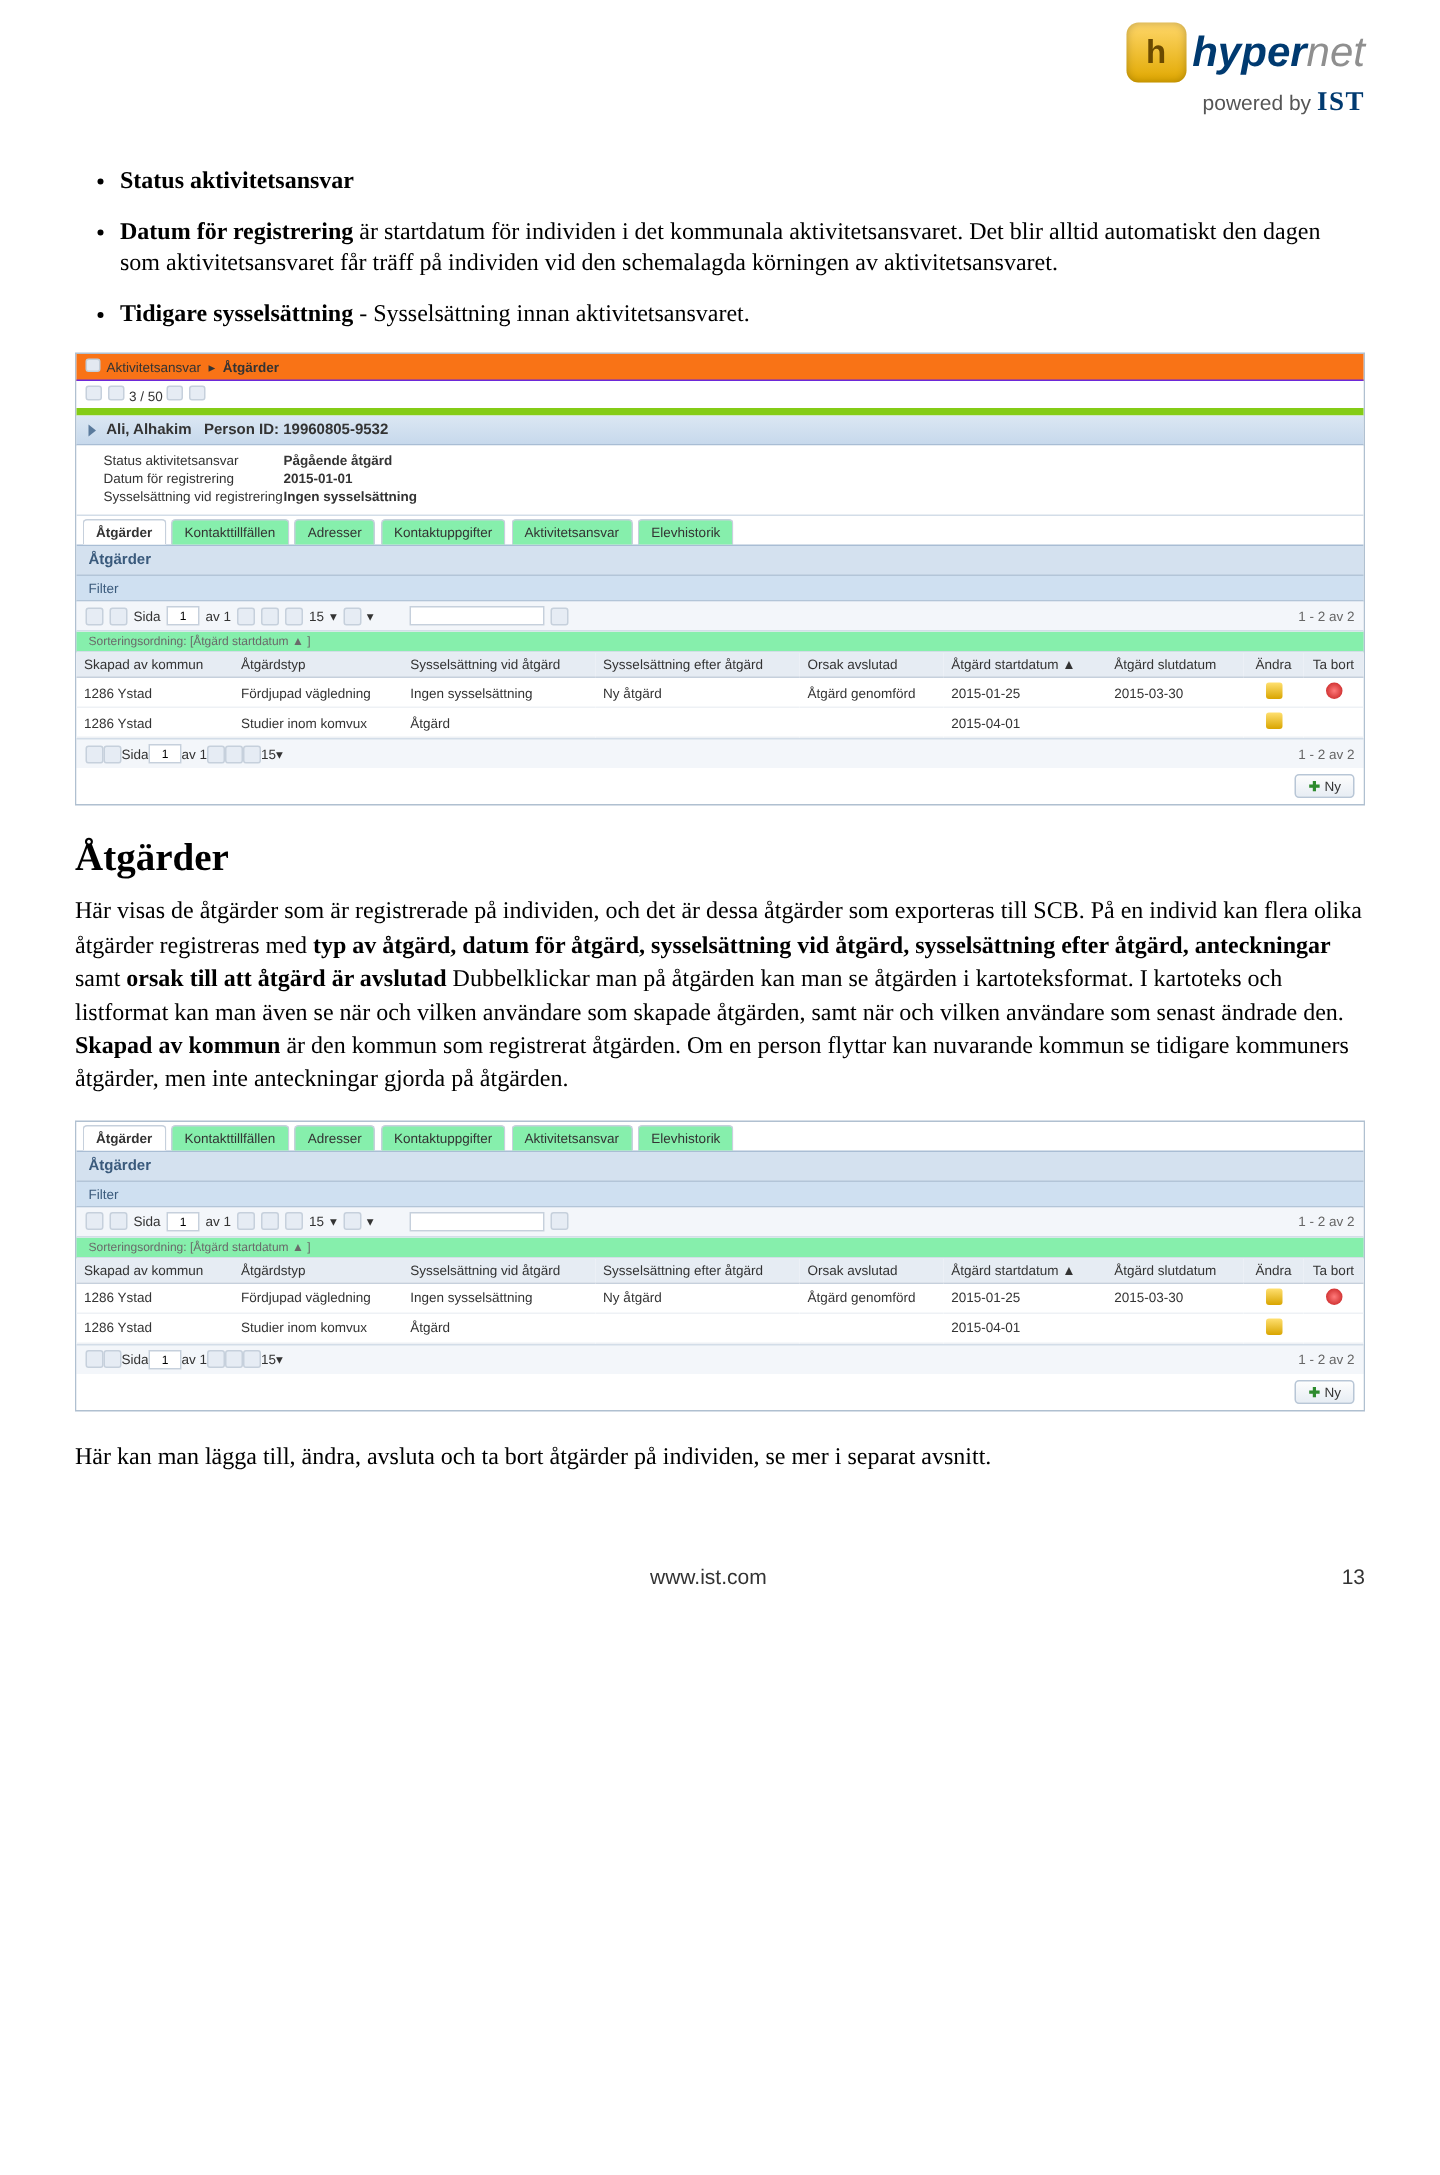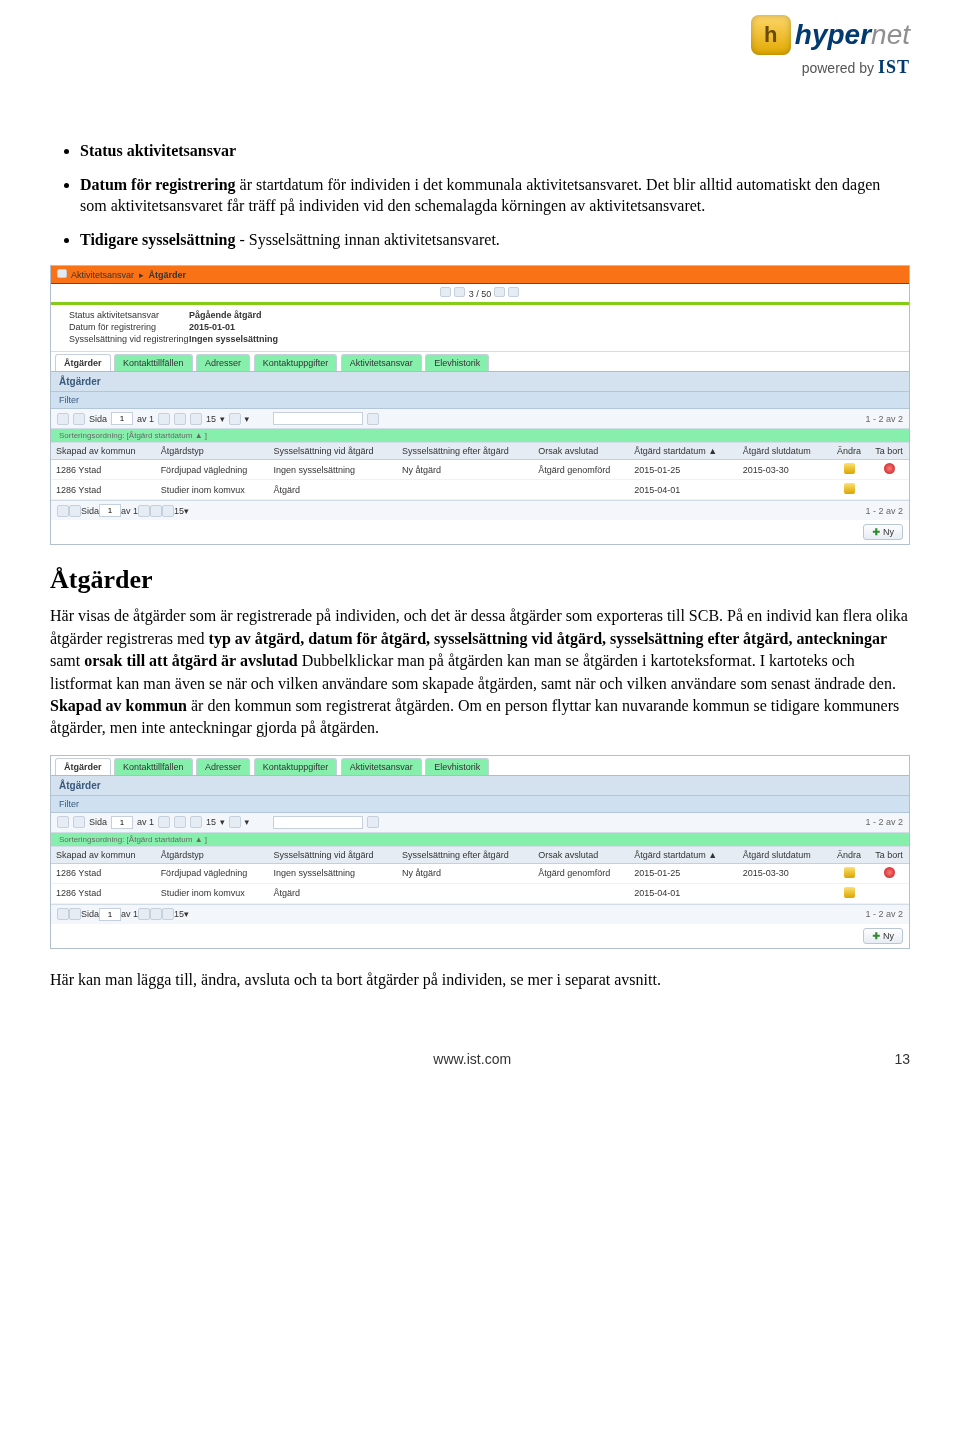--- a/index.html
+++ b/index.html
@@ -43,37 +43,37 @@
   .logo-net { color: #8f8f8f; font-style: italic; font-weight: normal; }
   .logo-powered { font-size: 14px; color: #555; margin-top: 2px; }
   .logo-ist {
     font-family: Georgia, serif;
     font-weight: bold;
     font-size: 18px;
     color: #003a70;
     letter-spacing: 1px;
     text-align: right;
   }
-  .content { margin-top: 120px; }
+  .content { margin-top: 90px; }
   ul.bullets { list-style: disc; padding-left: 30px; margin-bottom: 8px; }
   ul.bullets li { margin-bottom: 12px; line-height: 1.35; }
   .b { font-weight: bold; }
 
   
   .ui-shot {
     font-family: Arial, Helvetica, sans-serif;
     font-size: 9px;
     color: #333;
     border: 1px solid #b0c0d0;
     background: #f9fbfd;
     margin: 15px 0 20px 0;
   }
   .crumb { background: #f97316; padding: 3px 6px; border-bottom: 1px solid #6d28d9; font-size: 9px; }
   .crumb .nav-btn { display:inline-block; width:10px; height:9px; border-radius:2px; background:#e3e9f1; border:1px solid #c3ced9; margin-right:2px; }
-  .pager-top { background:#fff; padding:3px 6px; border-bottom:3px solid #84cc16; font-size:9px;text-align:center; }
+  .pager-top { background:#fff; padding:3px 6px; border-bottom:5px solid #84cc16; font-size:9px; }
   .pager-top .pg { display:inline-block; width:11px; height:10px; background:#e6ecf4; border:1px solid #c6d0dc; border-radius:2px; margin-right:1px; }
   .person-bar {
     background: linear-gradient(#dbe7f3,#c7d9ec);
     padding: 4px 8px;
     border-bottom: 1px solid #a9bdd4;
     font-size: 10px;
   }
   .person-bar .tri { display:inline-block; width:0;height:0;border-top:4px solid transparent;border-bottom:4px solid transparent;border-left:5px solid #5a7a9c; margin-right:4px; vertical-align:middle;}
   .info-rows { background:#fff; padding:4px 8px 6px 18px; border-bottom:1px solid #d3dde8;}
   .info-rows .row { padding:1px 0; }
@@ -183,20 +183,26 @@
       <span>Aktivitetsansvar</span> &nbsp;▸&nbsp;
       <span class="b">Åtgärder</span>
     </div>
     <div class="pager-top">
       <span class="pg"></span>
       <span class="pg"></span>
       <span>3 / 50</span>
       <span class="pg"></span>
       <span class="pg"></span>
     </div>
+    <div class="person-bar">
+      <span class="tri"></span>
+      <span class="b">Ali, Alhakim</span>&nbsp;&nbsp;
+      <span class="b">Person ID:</span>
+      <span class="b">19960805-9532</span>
+    </div>
     <div class="info-rows">
       <div class="row"><span class="lbl">Status aktivitetsansvar</span><span class="b">Pågående åtgärd</span></div>
       <div class="row"><span class="lbl">Datum för registrering</span><span class="b">2015-01-01</span></div>
       <div class="row"><span class="lbl">Sysselsättning vid registrering</span><span class="b">Ingen sysselsättning</span></div>
     </div>
     <div class="tabs-row">
       <span class="tab active">Åtgärder</span>
       <span class="tab">Kontakttillfällen</span>
       <span class="tab">Adresser</span>
       <span class="tab">Kontaktuppgifter</span>

